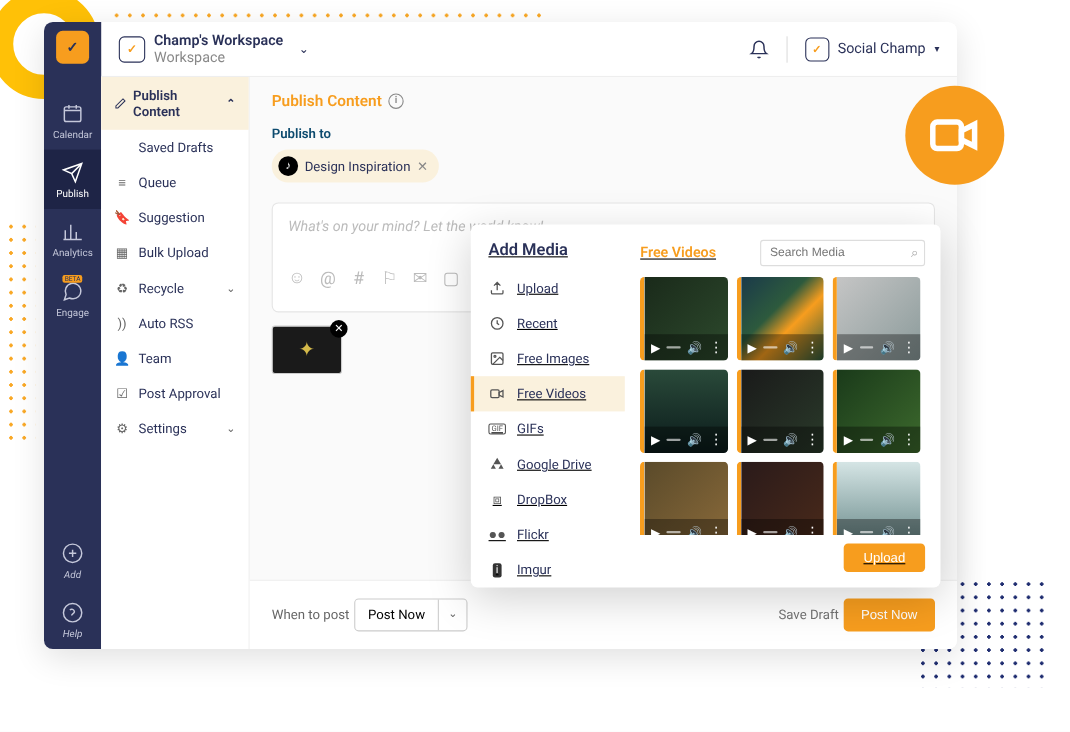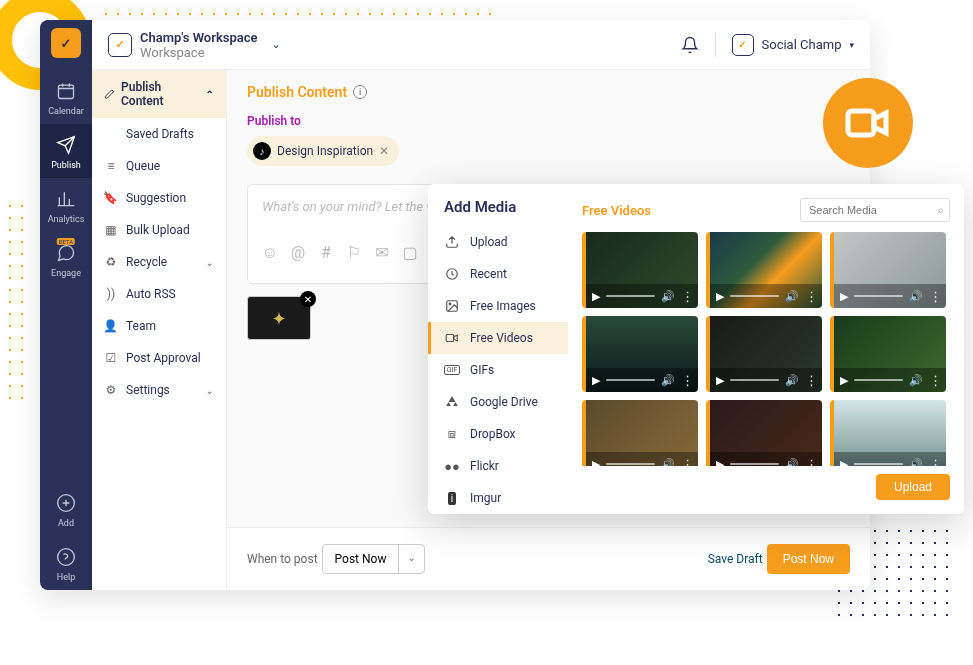--- a/index.html
+++ b/index.html
@@ -11,28 +11,28 @@
 .dots1 { top: 8px; left: 100px; width: 400px; height: 60px; }
 .dots2 { left: -8px; top: 200px; width: 40px; height: 200px; }
 .dots-blue { position: absolute; right: 20px; bottom: 40px; width: 120px; height: 100px; background-image: radial-gradient(circle, #1f2d70 1.4px, transparent 1.4px); background-size: 12px 12px; z-index: 0;}
 .cam-badge { position: absolute; right: 60px; top: 78px; width: 90px; height: 90px; background: #f79d1e; border-radius: 50%; display: flex; align-items: center; justify-content: center; z-index: 6; }
 .cam-badge svg { width: 48px; height: 48px; stroke: #fff; fill: none; stroke-width: 2.5; }
 
 
 .app { position: absolute; top: 20px; left: 40px; width: 830px; height: 570px; background: #fff; border-radius: 8px; box-shadow: 0 8px 30px rgba(0,0,0,0.12); display: flex; overflow: hidden; z-index: 4; }
 
 
-.rail { width: 52px; background: #2a3158; color: #fff; display: flex; flex-direction: column; align-items: center; padding-top: 8px; }
+.rail { width: 52px; background: #2a3158; color: #fff; display: flex; flex-direction: column; align-items: center; padding-top: 8px; gap: 12px; }
 .rail .logo { width: 30px; height: 30px; background: #f79d1e; border-radius: 6px; margin-bottom: 12px; display:flex;align-items:center;justify-content:center;}
 .rail .logo::after{content:"✓";color:#2a3158;font-weight:bold;font-size:13px;}
 .rail-item { width: 52px; padding: 10px 0 8px; display: flex; flex-direction: column; align-items: center; font-size: 9px; cursor: pointer; color: #c5c8da;}
 .rail-item.active { background: #1e2446; color:#fff; }
 .rail-item .ri-icon { width: 22px; height: 22px; margin-bottom: 4px; display:flex;align-items:center;justify-content:center; }
 .rail-spacer { flex: 1; }
-.rail-bottom .rail-item { font-size:9px; }
+.rail-bottom .rail-item { font-size:9px;font-style:italic; }
 .ri-badge{position:relative;}
 .ri-badge::after{content:"BETA";position:absolute;top:-4px;left:50%;transform:translateX(-50%);font-size:6px;background:#f79d1e;color:#2a3158;padding:0 2px;border-radius:2px;}
 
 
 .main { flex: 1; display: flex; flex-direction: column; }
 .topbar { height: 50px; display: flex; align-items: center; padding: 0 16px; border-bottom: 1px solid #eee; }
 .ws { display: flex; align-items: center; gap: 8px; }
 .ws-logo{width:24px;height:24px;border:1.5px solid #2a3158;border-radius:5px;display:flex;align-items:center;justify-content:center;font-size:11px;color:#f79d1e;font-weight:bold;}
 .ws-text .t1 { font-size: 13px; font-weight: 600; color: #2a3158; }
 .ws-text .t2 { font-size: 13px; color: #888; }
@@ -52,21 +52,21 @@
 .sb-head .chev{font-size:10px;}
 .sb-item{display:flex;align-items:center;gap:8px;padding:9px 12px;color:#2a3158;cursor:pointer;}
 .sb-item.active{color:#f79d1e;}
 .sb-item .sbi{width:14px;height:14px;color:#666;display:flex;align-items:center;justify-content:center;}
 .sb-item .chev{margin-left:auto;font-size:10px;color:#666;}
 
 
 .pane{flex:1;padding:14px 20px;position:relative;}
 .pane-title{color:#f79d1e;font-size:14px;font-weight:600;display:flex;align-items:center;gap:6px;}
 .pane-title .info{width:14px;height:14px;border:1px solid #888;border-radius:50%;display:inline-flex;align-items:center;justify-content:center;font-size:9px;color:#888;}
-.pub-label{font-size:12px;color:#a21caf;font-weight:600;margin-top:14px;}
+.pub-label{font-size:12px;color:#0c4a6e;font-weight:600;margin-top:14px;}
 .pub-row{display:flex;align-items:center;margin-top:8px;gap:8px;}
 .chip{display:inline-flex;align-items:center;gap:6px;background:#faf1dd;border-radius:16px;padding:6px 10px 6px 6px;font-size:12px;color:#2a3158;}
 .chip-ico{width:18px;height:18px;background:#000;border-radius:50%;color:#fff;display:flex;align-items:center;justify-content:center;font-size:10px;}
 .chip-x{cursor:pointer;color:#888;}
 .pub-expand{margin-left:auto;color:#666;cursor:pointer;}
 
 .composer{margin-top:18px;background:#fff;border:1px solid #e5e5e5;border-radius:6px;padding:14px;min-height:100px;}
 .composer-ph{color:#bbb;font-size:13px;font-style:italic;}
 .composer-tools{display:flex;gap:12px;margin-top:30px;color:#bbb;}
 .composer-tools span{width:16px;height:16px;display:inline-flex;align-items:center;justify-content:center;cursor:pointer;}
@@ -75,25 +75,25 @@
 .thumb{position:relative;width:64px;height:44px;background:#1a1a1a;border:1px solid #ccc;border-radius:3px;display:flex;align-items:center;justify-content:center;}
 .thumb .spark{color:#d4b94a;font-size:18px;}
 .thumb .xb{position:absolute;top:-6px;right:-6px;width:16px;height:16px;background:#000;color:#fff;border-radius:50%;font-size:10px;display:flex;align-items:center;justify-content:center;cursor:pointer;}
 
 .bottom-bar{position:absolute;left:0;right:0;bottom:0;padding:16px 20px;display:flex;align-items:center;gap:4px;background:#fff;border-top:1px solid #eee;}
 .bb-lbl{font-size:12px;color:#666;}
 .bb-sel{display:flex;border:1px solid #ccc;border-radius:4px;}
 .bb-sel-v{padding:7px 12px;font-size:12px;border-right:1px solid #ccc;}
 .bb-sel-c{padding:7px 8px;font-size:10px;color:#666;cursor:pointer;}
 .bb-spacer{flex:1;}
-.bb-draft{font-size:12px;color:#0c4a6e;cursor:pointer;}
+.bb-draft{font-size:12px;color:#737373;cursor:pointer;}
 .bb-post{background:#f79d1e;color:#fff;border:none;padding:8px 16px;border-radius:4px;font-size:12px;cursor:pointer;}
 
 
-.media-panel{position:absolute;top:184px;left:428px;width:536px;height:330px;background:#fff;border-radius:6px;box-shadow:0 10px 40px rgba(0,0,0,0.18);display:flex;z-index:5;}
+.media-panel{position:absolute;top:204px;left:428px;width:427px;height:330px;background:#fff;border-radius:6px;box-shadow:0 10px 40px rgba(0,0,0,0.18);display:flex;z-index:5;text-decoration:underline;}
 .mp-left{width:140px;padding:14px 0;}
 .mp-title{padding:0 16px 10px;font-size:15px;font-weight:600;color:#2a3158;}
 .mp-item{display:flex;align-items:center;gap:10px;padding:8px 16px;font-size:12px;color:#2a3158;cursor:pointer;}
 .mp-item.active{background:#faf1dd;border-left:3px solid #f79d1e;padding-left:13px;color:#2a3158;}
 .mp-item .mpi{width:16px;height:16px;color:#555;display:flex;align-items:center;justify-content:center;}
 .mp-right{flex:1;padding:14px;display:flex;flex-direction:column;}
 .mp-head{display:flex;align-items:center;justify-content:space-between;margin-bottom:10px;}
 .mp-h-title{color:#f79d1e;font-size:13px;font-weight:600;}
 .mp-search{position:relative;padding-left:40px;}
 .mp-search input{border:1px solid #ddd;border-radius:3px;padding:5px 24px 5px 8px;font-size:11px;width:150px;}

